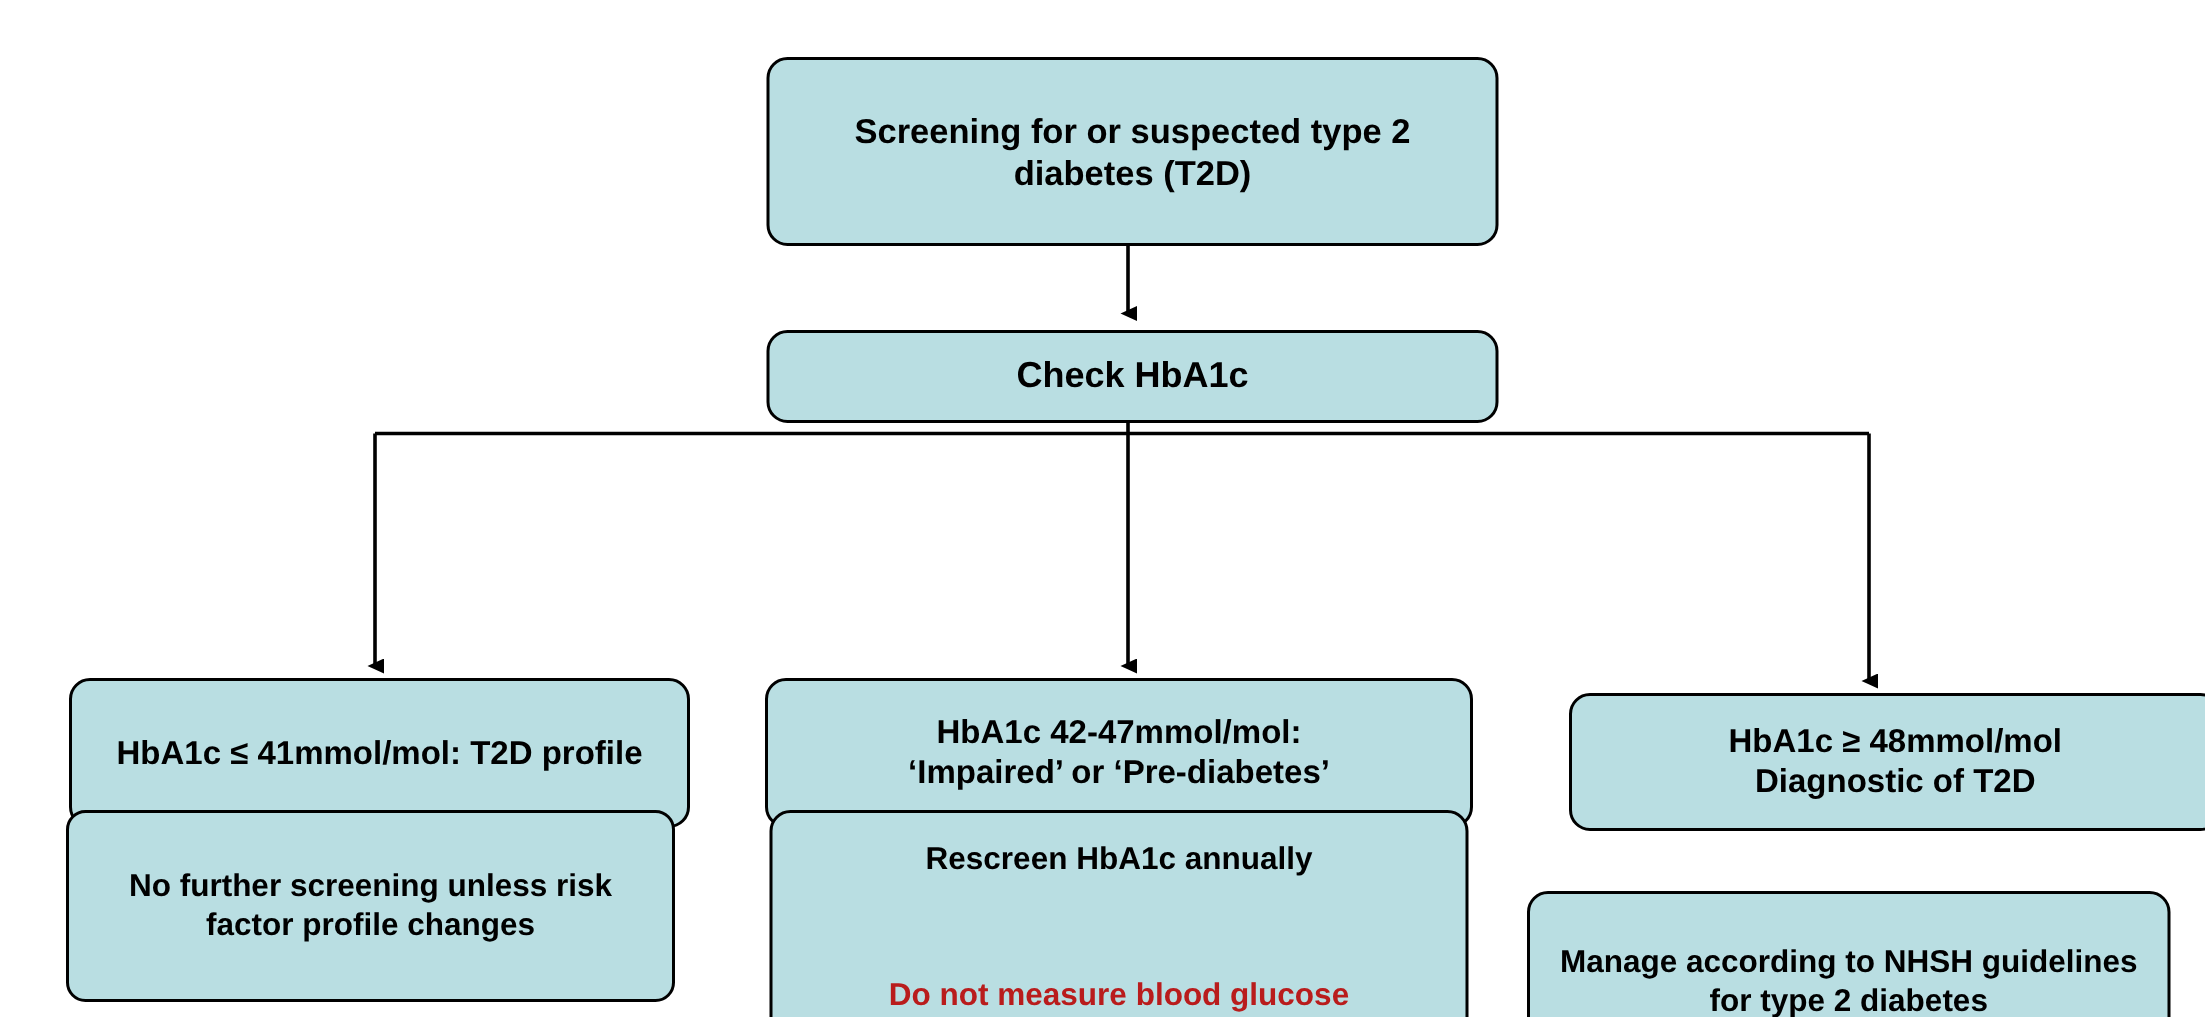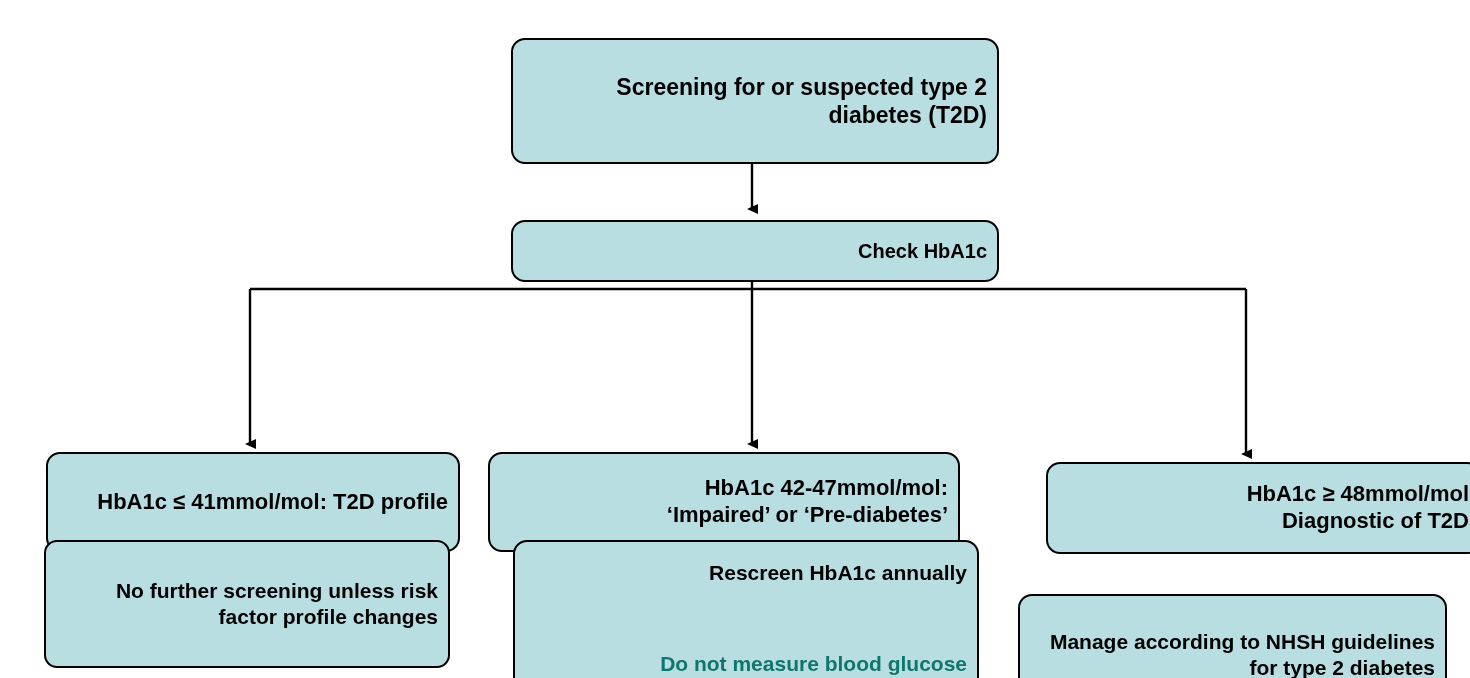--- a/index.html
+++ b/index.html
@@ -29,35 +29,34 @@
     justify-content: center;
     text-align: center;
     color: #000000;
     font-weight: bold;
     line-height: 1.22;
     padding: 4px 10px;
   }
   .node .txt {
     width: 100%;
     white-space: pre-line;
-    text-align: right;
   }
   .node.top-box {
     left: 511px;
     top: 38px;
     width: 488px;
     height: 126px;
     font-size: 23px;
   }
   .node.check-box {
     left: 511px;
     top: 220px;
     width: 488px;
     height: 62px;
-    font-size: 20px;
+    font-size: 24px;
   }
   
   .grp {
     position: absolute;
   }
   .node.head {
     font-size: 22px;
   }
   .node.body {
     font-size: 21px;
@@ -68,21 +67,21 @@
     left: 46px; top: 452px; width: 414px; height: 100px;
     z-index: 1;
   }
   .grp-left .body {
     left: 44px; top: 540px; width: 406px; height: 128px;
     z-index: 2;
     border-radius: 13px;
   }
   
   .grp-mid .head {
-    left: 488px; top: 452px; width: 472px; height: 100px;
+    left: 510px; top: 452px; width: 472px; height: 100px;
     z-index: 1;
   }
   .grp-mid .body {
     left: 513px; top: 540px; width: 466px; height: 156px;
     z-index: 2;
   }
   
   .grp-right .head {
     left: 1046px; top: 462px; width: 435px; height: 92px;
     z-index: 1;
@@ -149,21 +148,21 @@
   </div>
 
   <div class="grp grp-mid">
     <div class="node head" style="--fill: #b9dee2;">
       <span class="txt">HbA1c 42-47mmol/mol:
 ‘Impaired’ or ‘Pre-diabetes’</span>
     </div>
     <div class="node body" style="--fill: #b9dee2;">
       <span class="txt">
         <span class="line-blk">Rescreen HbA1c annually</span>
-        <span class="line-red" style="color: #0f766e; margin-top: 40px;">Do not measure blood glucose</span>
+        <span class="line-red" style="color: #b91c1c; margin-top: 40px;">Do not measure blood glucose</span>
       </span>
     </div>
   </div>
 
   <div class="grp grp-right">
     <div class="node head" style="--fill: #b9dee2;">
       <span class="txt">HbA1c ≥ 48mmol/mol
 Diagnostic of T2D</span>
     </div>
     <div class="node body" style="--fill: #b9dee2;">

